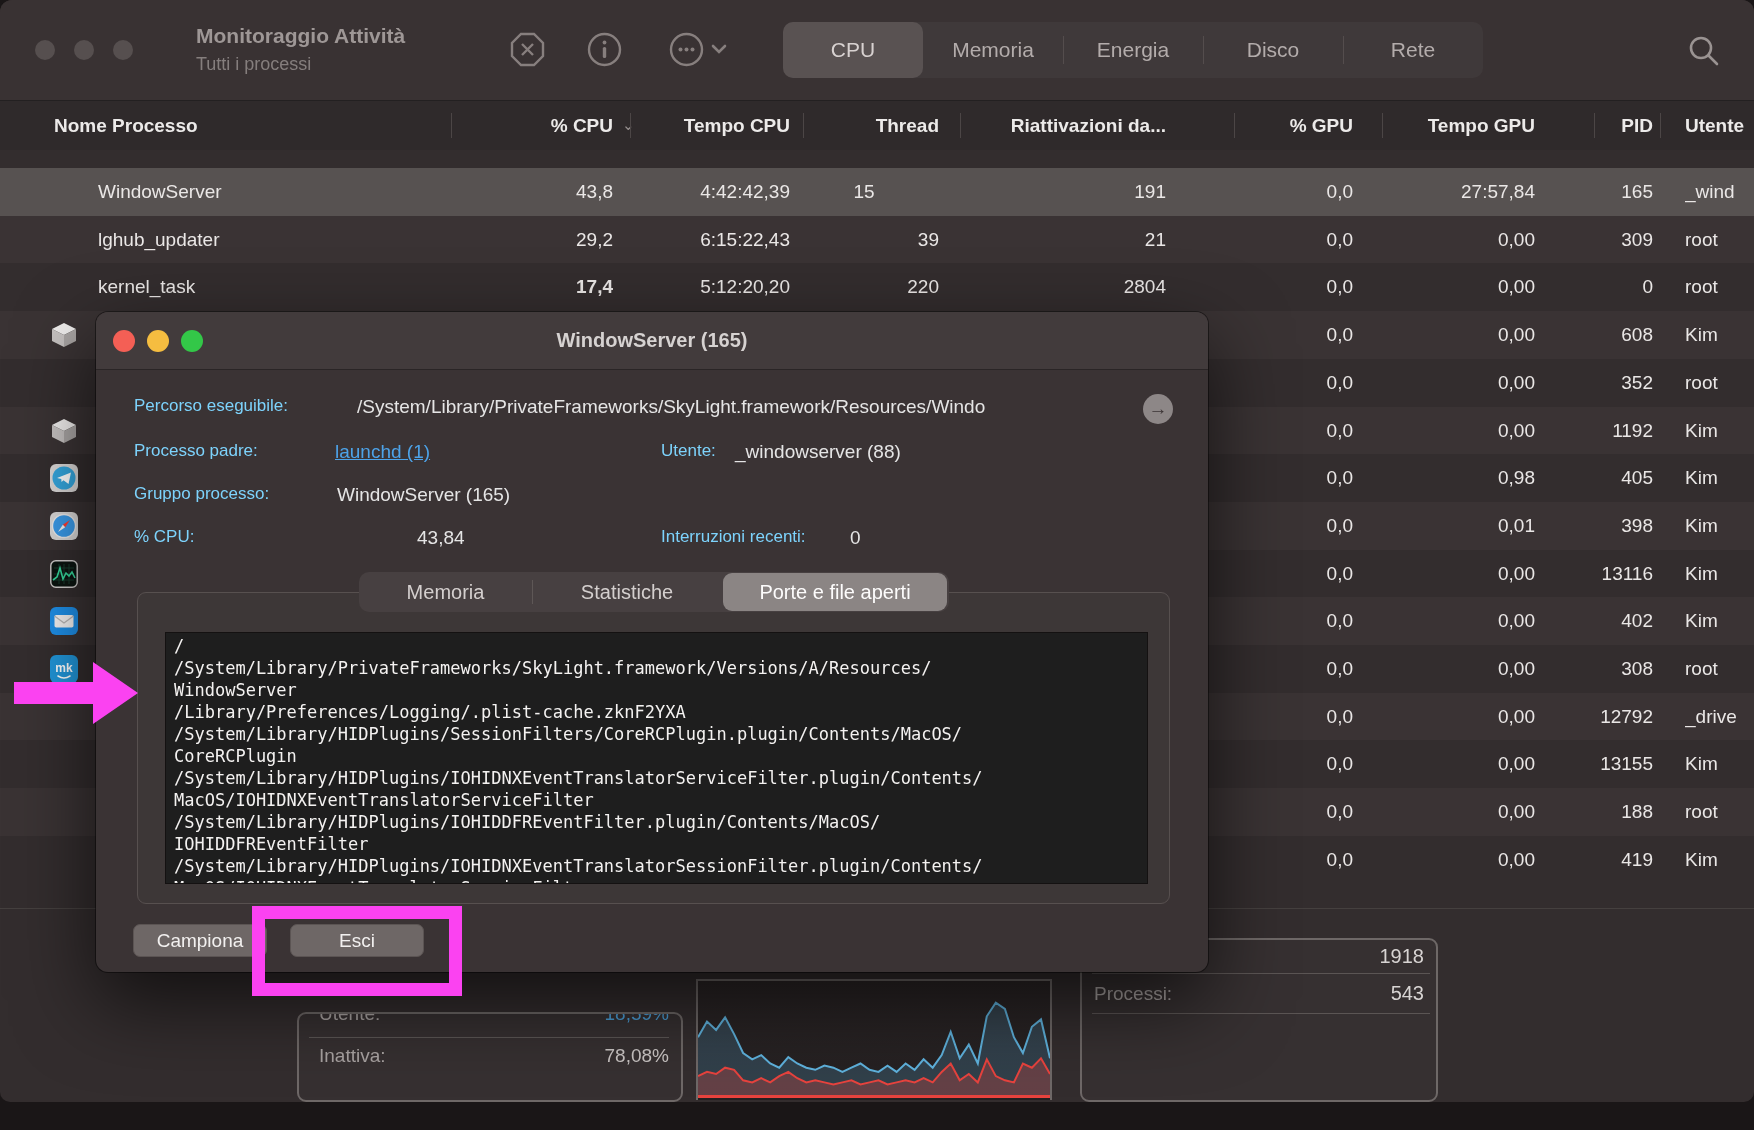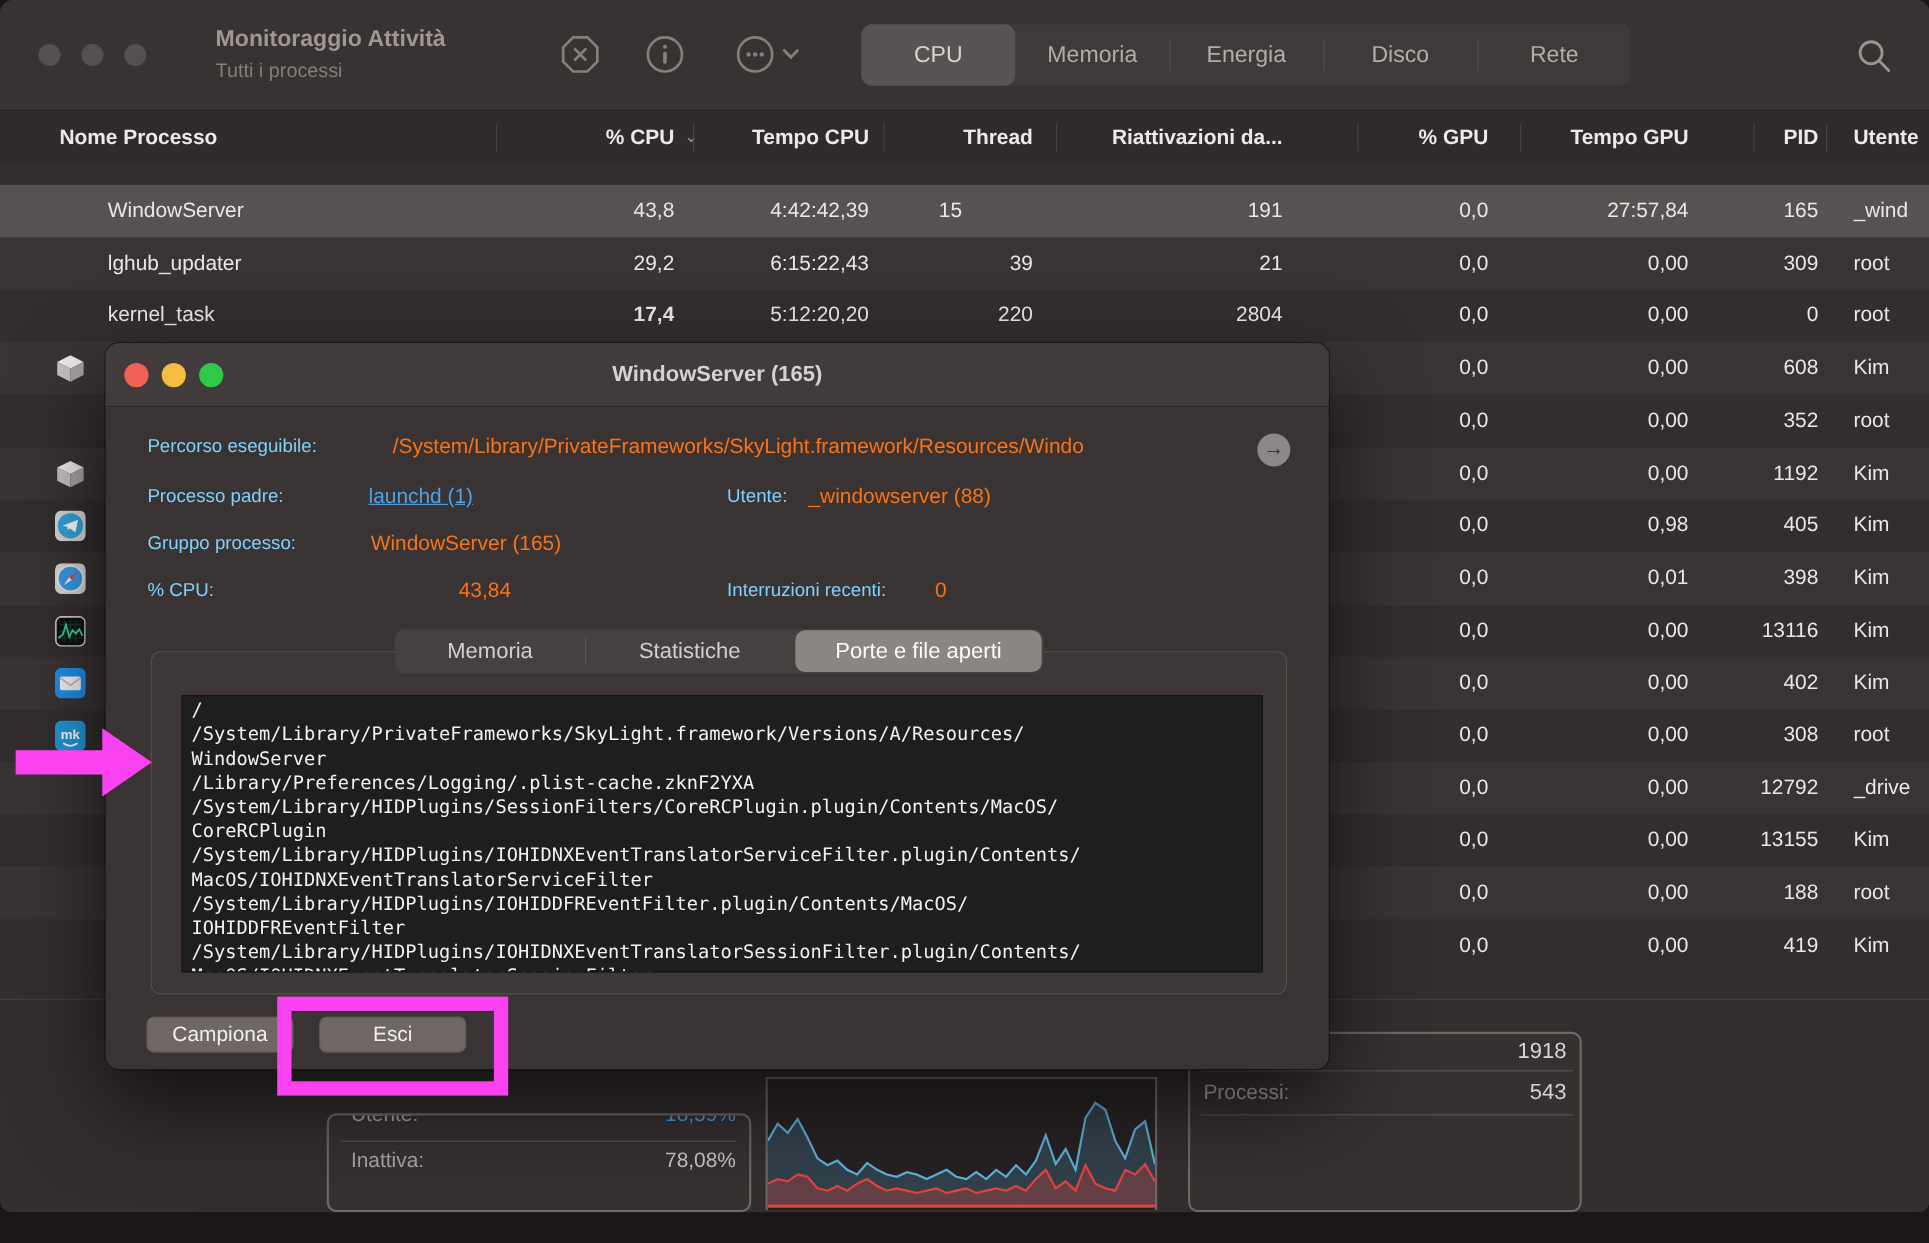--- a/index.html
+++ b/index.html
@@ -36,21 +36,21 @@
   .stat-sep{position:absolute;height:1px;background:#5b5554;}
   .chartbox{position:absolute;left:696px;top:979px;width:356px;height:121px;border:2px solid #6e6867;border-bottom:none;box-sizing:border-box;background:linear-gradient(#2c2627,#231f20);}
 
   
   .dialog{position:absolute;left:84px;top:312px;width:1112px;height:660px;background:#3a3334;border-radius:12px;
           box-shadow:0 30px 80px rgba(0,0,0,0.65),0 0 0 1px rgba(0,0,0,0.45);margin-left:12px;}
   .dlg-titlebar{position:absolute;left:0;top:0;width:100%;height:57px;background:#423b3c;border-radius:12px 12px 0 0;border-bottom:1px solid #2a2526;}
   .dlg-light{position:absolute;top:18px;width:22px;height:22px;border-radius:50%;}
   .dlg-title{position:absolute;left:0;top:0;width:100%;height:57px;line-height:57px;text-align:center;font-size:20px;font-weight:bold;color:#d6d2d1;}
   .dlg-label{position:absolute;font-size:17px;color:#7dd3fc;white-space:nowrap;}
-  .dlg-value{position:absolute;font-size:19px;color:#f97316;white-space:nowrap;}
+  .dlg-value{position:absolute;font-size:19px;color:#e5e5e5;white-space:nowrap;}
   .dlg-link{color:#4da3e8;text-decoration:underline;cursor:pointer;}
   .reveal-btn{position:absolute;left:1047px;top:82px;width:30px;height:30px;border-radius:50%;background:#8d8787;
               text-align:center;line-height:30px;font-size:19px;font-weight:bold;color:#3a3334;cursor:pointer;}
   .dlg-seg{position:absolute;left:263px;top:260px;width:590px;height:40px;background:#474041;border-radius:10px;}
   .dlg-seg-item{position:absolute;top:0;height:40px;line-height:40px;text-align:center;font-size:20px;color:#d4cfce;cursor:default;}
   .dlg-seg-item.sel{background:#8b8584;border-radius:9px;top:1px;height:38px;line-height:38px;color:#fdfcfc;}
   .dlg-seg-sep{position:absolute;top:8px;width:1px;height:24px;background:#5e5756;}
   .groupbox{position:absolute;left:41px;top:280px;width:1033px;height:312px;border:1.5px solid #57504f;border-radius:9px;background:rgba(255,255,255,0.02);box-sizing:border-box;}
   .filebox{position:absolute;left:69px;top:320px;width:983px;height:252px;background:#1e1e1e;border:1px solid #141111;box-sizing:border-box;overflow:hidden;}
   .filetext{position:absolute;left:8px;top:2px;width:965px;font-family:"DejaVu Sans Mono",monospace;font-size:17px;line-height:22px;color:#f4f2f1;white-space:pre-wrap;}

